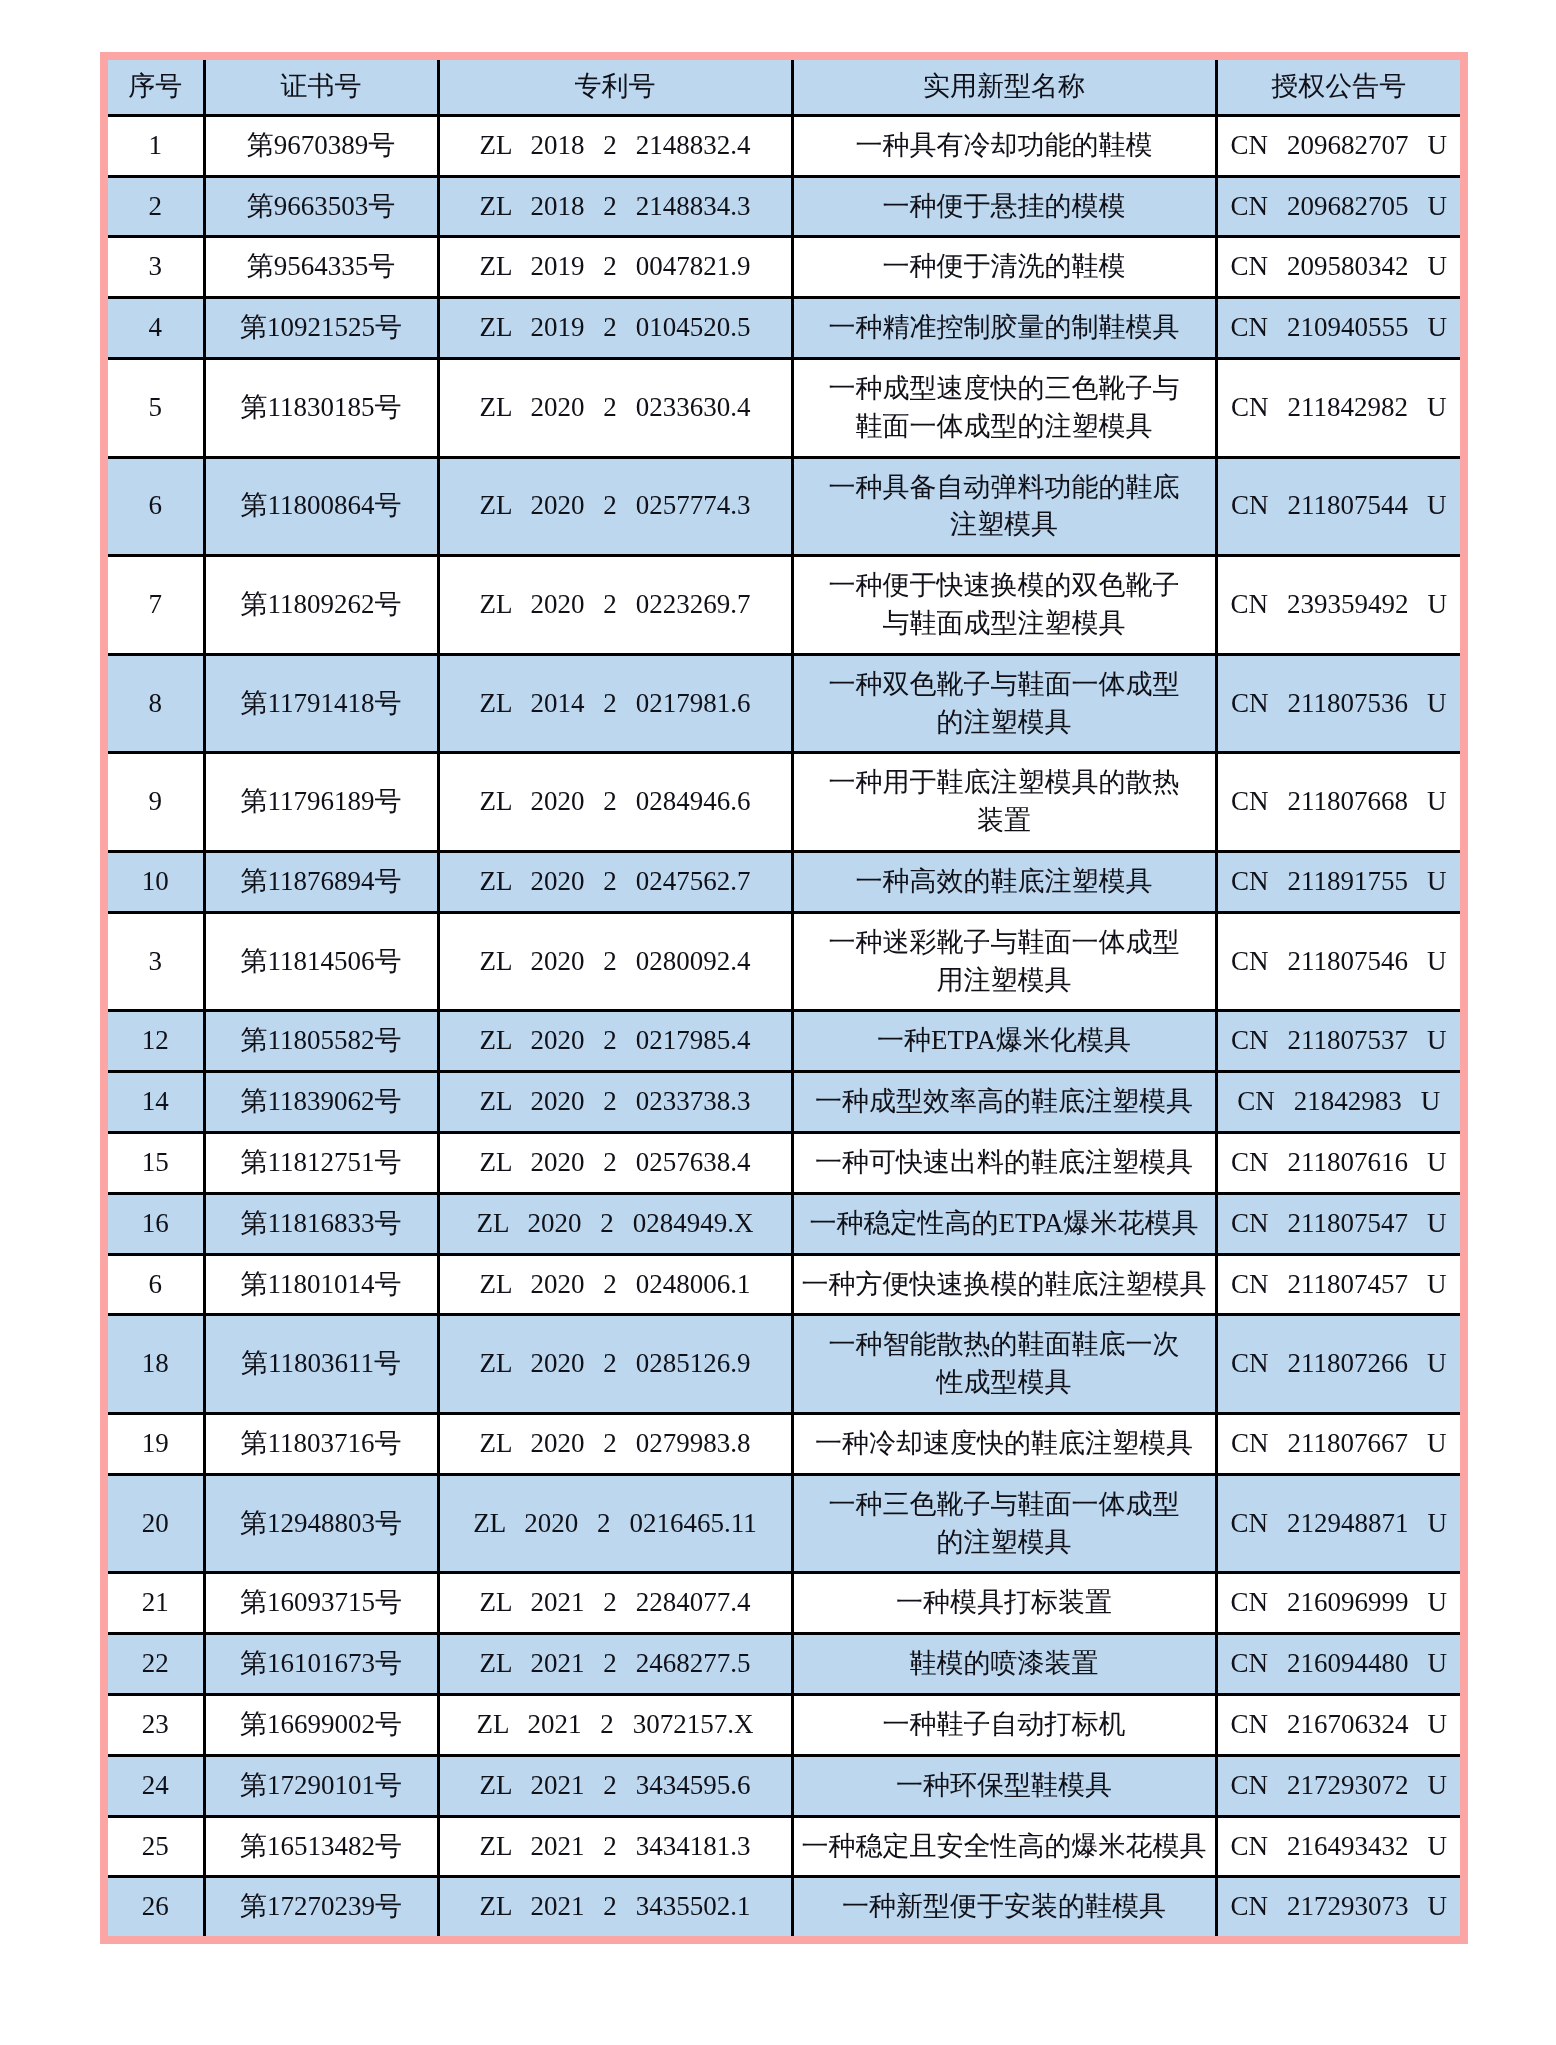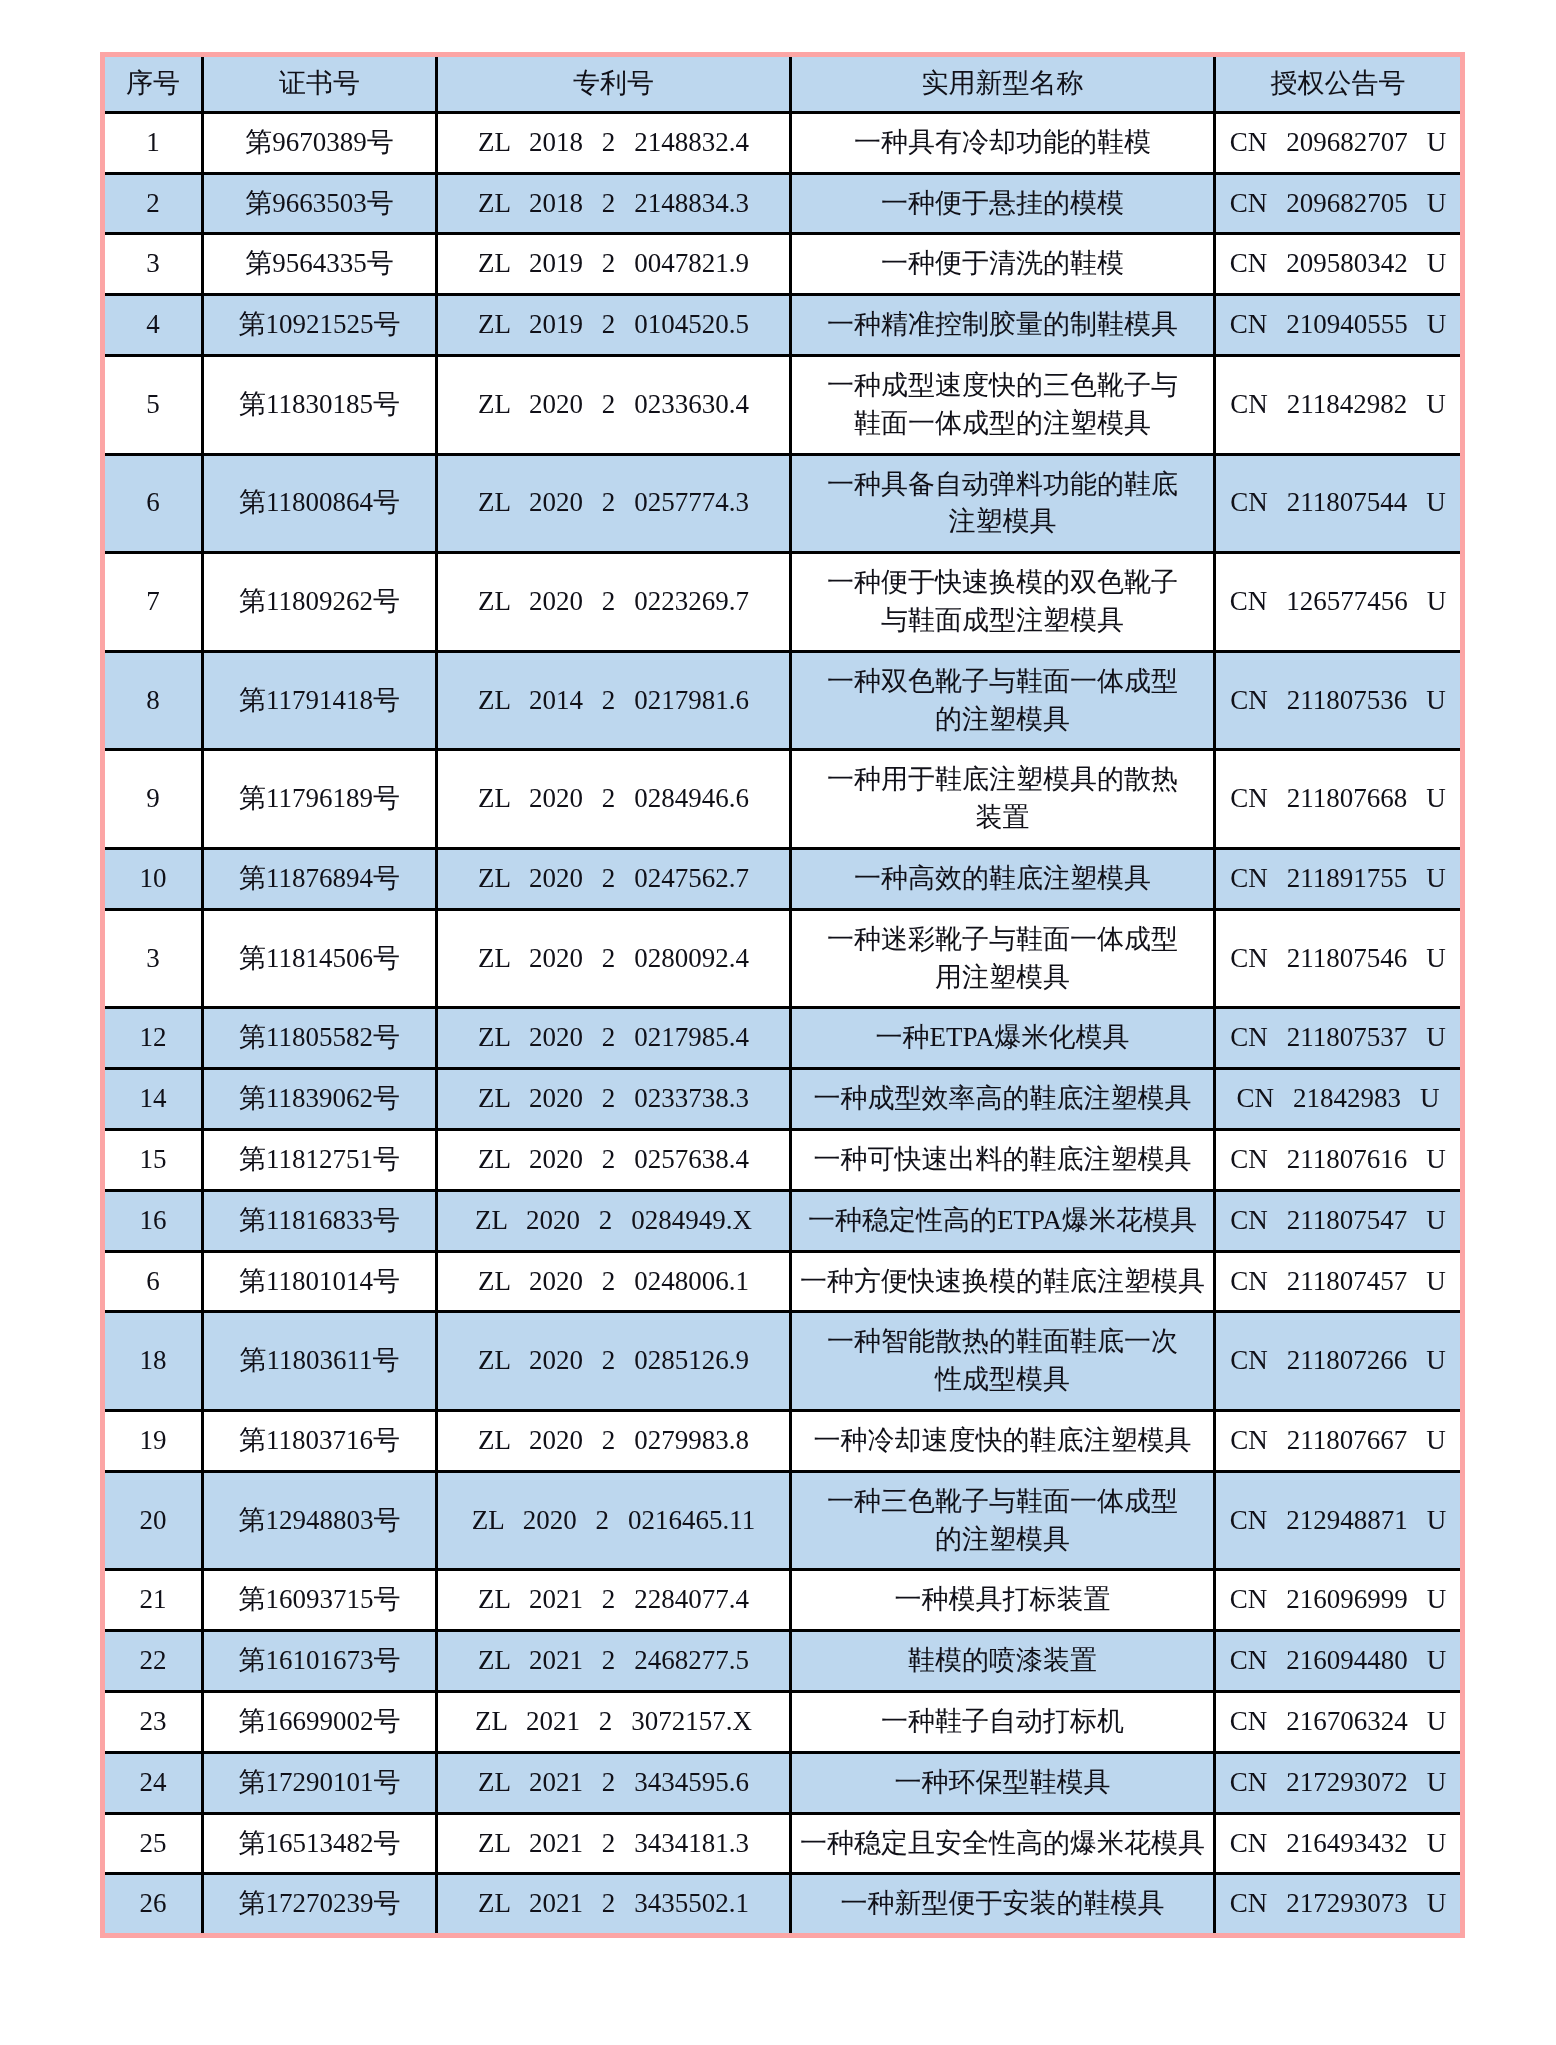--- a/index.html
+++ b/index.html
@@ -43,21 +43,21 @@
     padding: 8px 4px;
   }
   table.patent-table tr.alt td {
     background: #bdd7ee;
   }
   
   td.col0 { }
   td.col2 { word-spacing: 0.45em; }   
   td.col3 { white-space: pre-line; padding-left: 2px; padding-right: 2px; }
   td.col4 { word-spacing: 0.45em; padding-left: 2px; padding-right: 2px; }
-  table.patent-table { border: 5px solid #fca5a5; }
+  table.patent-table { border: 8px solid #fca5a5; }
 </style>
 </head>
 <body>
 
 <div class="page">
   <table class="patent-table">
     <colgroup>
       <col style="width:100px">
       <col style="width:234px">
       <col style="width:354px">
@@ -117,21 +117,21 @@
           <td class="col3">一种具备自动弹料功能的鞋底
 注塑模具</td>
           <td class="col4">CN 211807544 U</td>
         </tr>
         <tr>
           <td class="col0">7</td>
           <td class="col1">第11809262号</td>
           <td class="col2">ZL 2020 2 0223269.7</td>
           <td class="col3">一种便于快速换模的双色靴子
 与鞋面成型注塑模具</td>
-          <td class="col4">CN 126577456 U</td>
+          <td class="col4">CN 239359492 U</td>
         </tr>
         <tr class="alt">
           <td class="col0">8</td>
           <td class="col1">第11791418号</td>
           <td class="col2">ZL 2014 2 0217981.6</td>
           <td class="col3">一种双色靴子与鞋面一体成型
 的注塑模具</td>
           <td class="col4">CN 211807536 U</td>
         </tr>
         <tr>

